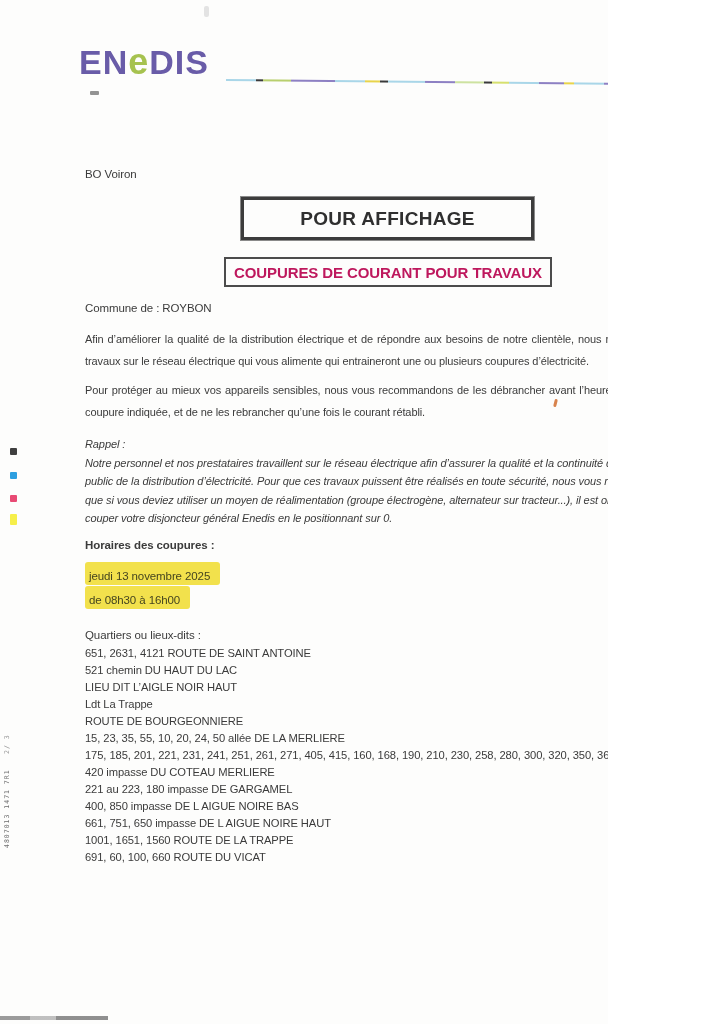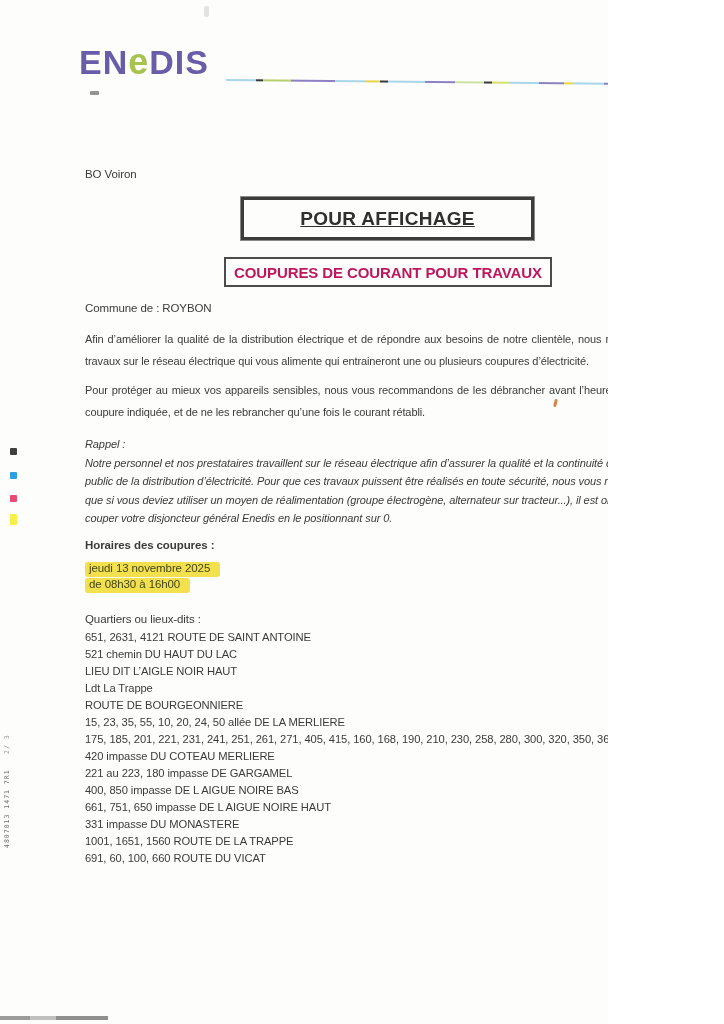--- a/index.html
+++ b/index.html
@@ -99,21 +99,20 @@
     margin: 17px 0 0 156px;
     width: 293px;
     border: 3px solid #3c3c3c;
     box-shadow: 0 0 0 1px #8a8a8a;
     text-align: center;
     padding: 8px 0 7px 0;
     font-weight: 700;
     font-size: 19px;
     letter-spacing: 0.3px;
     color: #2f2f2f;
-    text-decoration: underline;
   }
   .banner-coupures {
     margin: 17px 0 0 139px;
     width: 328px;
     border: 2px solid #4c4c4c;
     text-align: center;
     padding: 5px 0 4px 0;
     font-weight: 700;
     font-size: 15px;
     color: #be185d;
@@ -128,21 +127,21 @@
   .rappel-label { display: block; }
 
   .horaires-label { margin-top: 11px; font-weight: 700; font-size: 11.5px; }
 
   .hl-line { margin-top: 11px; }
   .hl-line.second { margin-top: 1px; }
   .hl {
     display: inline-block;
     background: #f2e14c;
     color: #45451f;
-    padding: 0 10px 3px 4px;
+    padding: 8px 10px 3px 4px;
     border-radius: 3px;
     font-size: 11.5px;
   }
 
   .quartiers-label { margin-top: 20px; font-size: 11.5px; }
   .quartiers-list { margin-top: 4px; }
   .quartier-item { line-height: 17px; font-size: 11.2px; }
 
   
   .reg-mark { position: absolute; left: 10px; width: 7px; height: 7px; border-radius: 1px; }
@@ -250,21 +249,20 @@
       <div class="quartier-item">651, 2631, 4121 ROUTE DE SAINT ANTOINE</div>
       <div class="quartier-item">521 chemin DU HAUT DU LAC</div>
       <div class="quartier-item">LIEU DIT L’AIGLE NOIR HAUT</div>
       <div class="quartier-item">Ldt La Trappe</div>
       <div class="quartier-item">ROUTE DE BOURGEONNIERE</div>
       <div class="quartier-item">15, 23, 35, 55, 10, 20, 24, 50 allée DE LA MERLIERE</div>
       <div class="quartier-item">175, 185, 201, 221, 231, 241, 251, 261, 271, 405, 415, 160, 168, 190, 210, 230, 258, 280, 300, 320, 350, 360, 390, 400, 420 impasse DU COTEAU MERLIERE</div>
       <div class="quartier-item">221 au 223, 180 impasse DE GARGAMEL</div>
       <div class="quartier-item">400, 850 impasse DE L AIGUE NOIRE BAS</div>
       <div class="quartier-item">661, 751, 650 impasse DE L AIGUE NOIRE HAUT</div>
-      <div class="quartier-item">331 impasse DU MONASTERE</div>
       <div class="quartier-item">1001, 1651, 1560 ROUTE DE LA TRAPPE</div>
       <div class="quartier-item">691, 60, 100, 660 ROUTE DU VICAT</div>
     </div>
   </div>
 
   <div class="reg-mark reg-black"></div>
   <div class="reg-mark reg-cyan"></div>
   <div class="reg-mark reg-pink"></div>
   <div class="reg-mark reg-yellow"></div>
 

